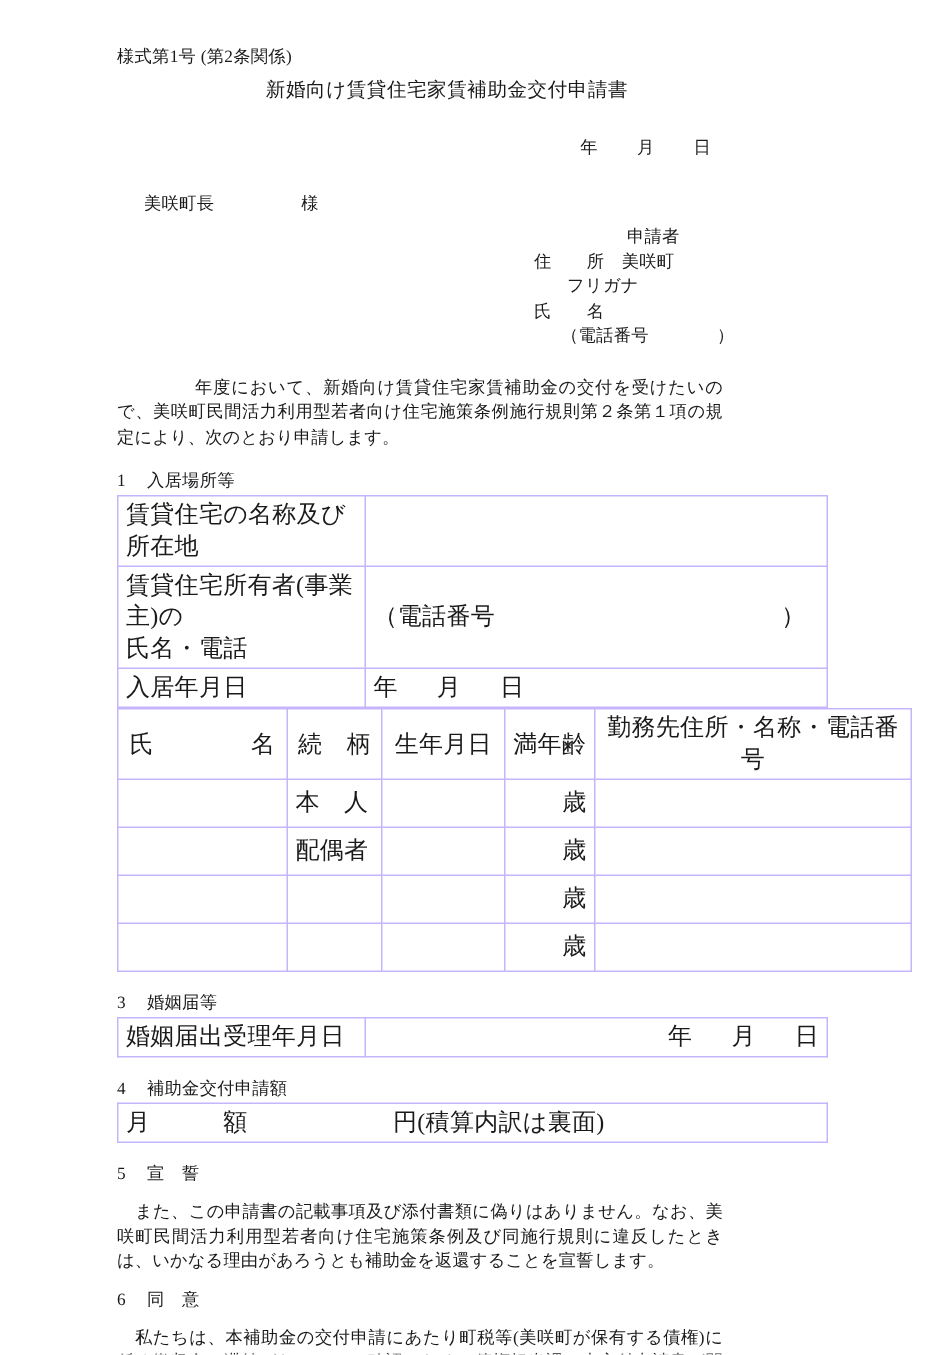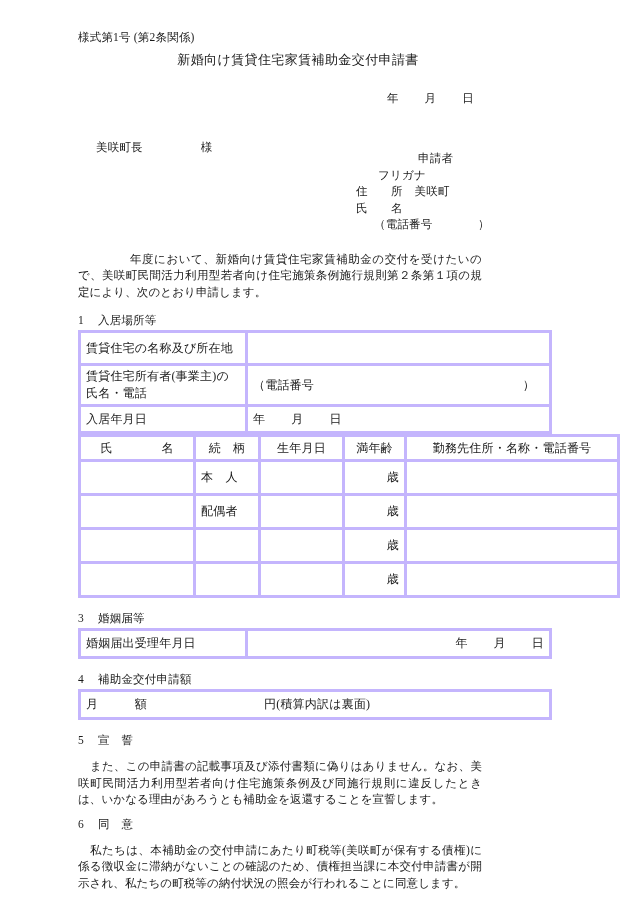--- a/index.html
+++ b/index.html
@@ -47,21 +47,21 @@
   .date-line span.gap { display:inline-block; width: 26px; }
 
   
   .addressee-row {
     position: relative;
     height: 20px;
     margin-bottom: 2px;
   }
   .addressee {
     position: absolute;
-    left: 18px; top: 12px;
+    left: 18px; top: 0;
     font-size: 11.5px;
     letter-spacing: 0.2px;
   }
   .addressee .honorific { display:inline-block; margin-left: 58px; }
 
   .applicant-block {
     margin: 0 0 0 0;
     font-size: 11.5px;
     line-height: 16.5px;
     letter-spacing: 0.2px;
@@ -98,22 +98,22 @@
   .sec-head .num { display:inline-block; width: 20px; }
 
   
   table.form {
     border-collapse: collapse;
     width: 474px;
     margin: 0;
     table-layout: fixed;
   }
   table.form td, table.form th {
-    border: 3px solid #c4b5fd;
-    font-size: 12px;
+    border: 1px solid #c4b5fd;
+    font-size: 16px;
     font-weight: normal;
     padding: 2px 5px;
     vertical-align: middle;
     letter-spacing: 0.2px;
   }
   .t1-label { width: 154px; }
   .t1-row-a td { height: 26px; }
   .t1-row-b td { height: 34px; vertical-align: top; padding-top: 3px; }
   .t1-row-c td { height: 20px; }
   .cell-tel {
@@ -171,22 +171,22 @@
   </div>
 
   <div class="addressee-row">
     <div class="addressee">
       <span>美咲町長</span><span class="honorific">様</span>
     </div>
   </div>
 
   <div class="applicant-block">
     <span class="ap-line ap-indent-1">申請者</span>
+    <span class="ap-line ap-indent-2"><span>住　　所</span>　<span>美咲町</span></span>
     <span class="ap-line ap-indent-3">フリガナ</span>
-    <span class="ap-line ap-indent-2"><span>住　　所</span>　<span>美咲町</span></span>
     <span class="ap-line ap-indent-2">氏　　名</span>
     <span class="ap-line ap-tel"><span>（電話番号</span><span class="paren-close">）</span></span>
   </div>
 
   <p class="body-para">年度において、新婚向け賃貸住宅家賃補助金の交付を受けたいので、美咲町民間活力利用型若者向け住宅施策条例施行規則第２条第１項の規定により、次のとおり申請します。</p>
 
   <div class="sec-head">
     <span class="num">1</span><span>入居場所等</span>
   </div>
   <table class="form t1">

